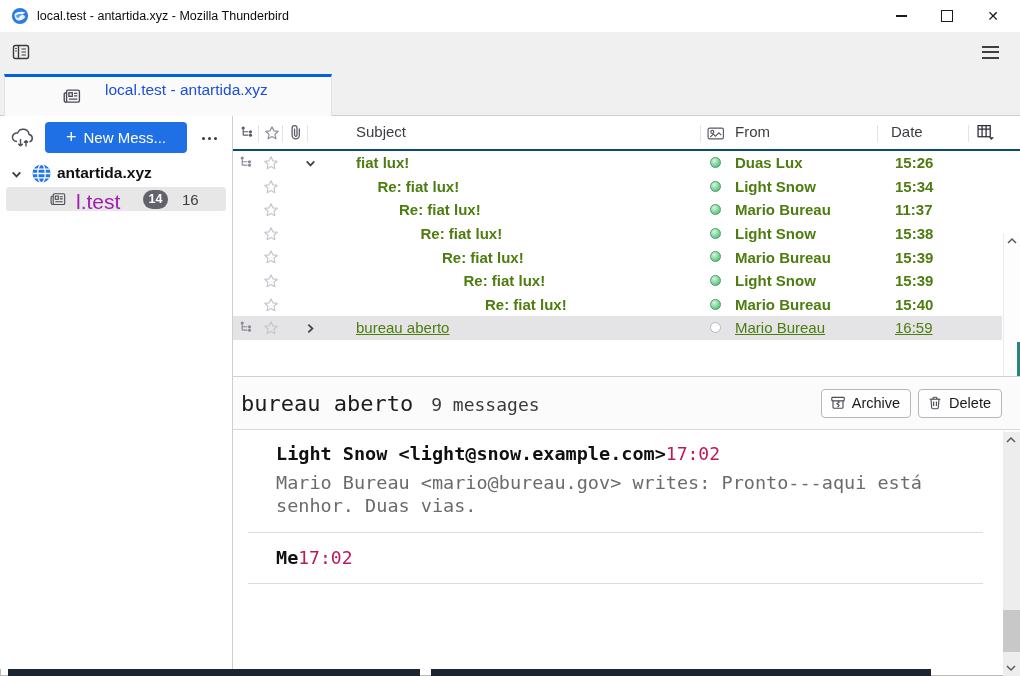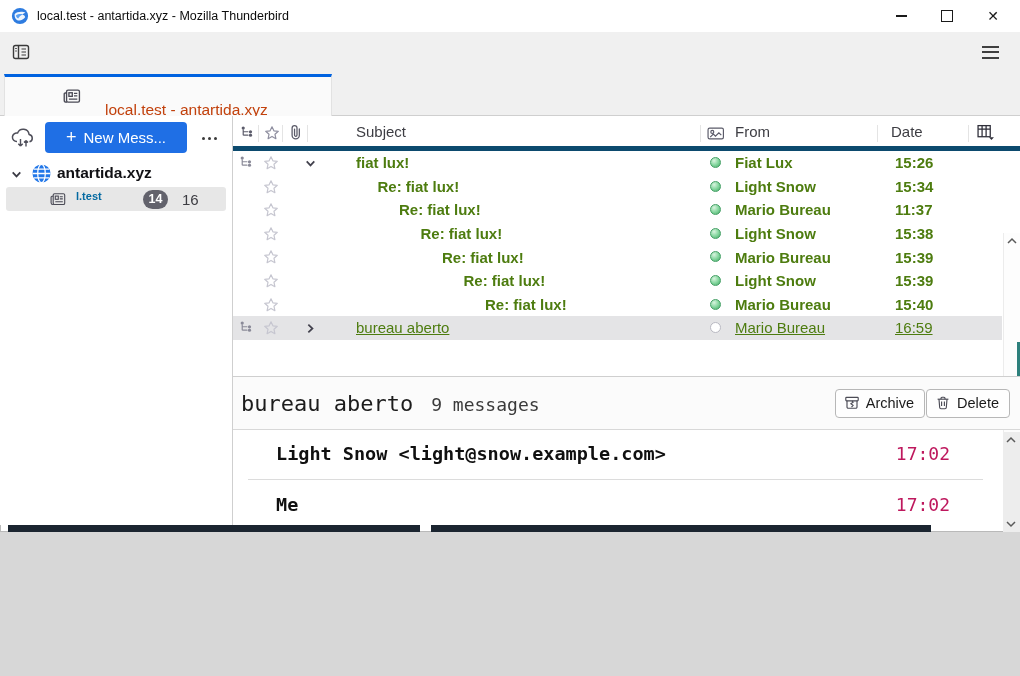--- a/index.html
+++ b/index.html
@@ -1,60 +1,60 @@
 <!DOCTYPE html>
 <html><head>
 <meta charset="utf-8">
 <style>
   html,body{margin:0;padding:0;background:#d7d7d7;}
   .window{
-    position:relative;width:1020px;height:532px;background:#fff;overflow:hidden;
+    position:relative;width:1020px;height:676px;background:#fff;overflow:hidden;
     font-family:"Liberation Sans",sans-serif;box-shadow:inset 0 0 0 1px #b9b9b9;
   }
   
   .titlebar{position:absolute;left:0;top:0;width:100%;height:32px;background:#fff;display:flex;align-items:center;}
   .tb-logo{margin-left:11px;width:18px;height:18px;flex:none;}
   .tb-title{margin-left:8px;font-size:12.5px;color:#0c0c0c;}
   .win-controls{position:absolute;right:4px;top:0;height:32px;display:flex;}
   .win-btn{width:46px;height:32px;display:flex;align-items:center;justify-content:center;cursor:default;}
   .glyph-min{width:11px;height:1.4px;background:#1a1a1a;}
   .glyph-max{width:10px;height:10px;border:1.2px solid #1a1a1a;}
   .glyph-close{font-size:14px;color:#1a1a1a;line-height:1;}
   
   .toolbar{position:absolute;left:0;top:32px;width:100%;height:40px;background:#f0f0f0;}
   .pane-toggle{position:absolute;left:8px;top:7px;width:26px;height:26px;display:flex;align-items:center;justify-content:center;border-radius:3px;}
   .appmenu{position:absolute;right:18px;top:10px;width:24px;height:20px;display:flex;flex-direction:column;justify-content:center;gap:3.5px;align-items:center;}
   .appmenu i{display:block;width:17px;height:2px;background:#3f3f3f;}
   
   .tabbar{position:absolute;left:0;top:72px;width:100%;height:44px;background:#f0f0f0;border-bottom:1px solid #cfcfcf;box-sizing:border-box;}
   .tab{position:absolute;left:4px;top:2px;width:328px;height:42px;background:#fafafa;border-left:1px solid #e2e2e2;border-right:1px solid #e2e2e2;border-top:3px solid #0062e0;box-sizing:border-box;}
   .tab-icon{position:absolute;left:58px;top:10px;}
-  .tab-label{position:absolute;left:100px;top:24px;font-size:15.5px;color:#c2410c;}
+  .tab-label{position:absolute;left:100px;top:4px;font-size:15.5px;color:#1d4ed8;}
   
   .sidebar{position:absolute;left:0;top:116px;width:232px;bottom:7px;background:#fff;}
   .get-msgs{position:absolute;left:9px;top:8px;width:28px;height:28px;display:flex;align-items:center;justify-content:center;}
   .new-msg-btn{position:absolute;left:45px;top:6px;width:142px;height:31px;background:#1f6fe5;border:none;border-radius:4px;color:#fff;
       display:flex;align-items:center;justify-content:center;gap:7px;font-size:15px;font-family:inherit;}
   .new-msg-plus{font-size:18px;font-weight:400;line-height:1;margin-top:-2px;}
   .pane-more{position:absolute;left:196px;top:14px;width:26px;height:16px;display:flex;align-items:center;justify-content:center;gap:3px;}
   .pane-more i{width:3px;height:3px;border-radius:50%;background:#3a3a3a;display:block;}
   .account-row{position:absolute;left:0;top:45px;width:100%;height:26px;}
   .acc-twisty{position:absolute;left:10px;top:7px;}
   .globe{position:absolute;left:31px;top:2px;}
   .acc-name{position:absolute;left:57px;top:3px;font-size:15.5px;font-weight:700;color:#101014;}
   .folder-row{position:absolute;left:6px;top:71px;width:220px;height:24px;background:#e7e7e7;border-radius:3px;}
   .folder-icon{position:absolute;left:44px;top:4px;}
-  .folder-name{position:absolute;left:70px;top:3px;font-size:11px;font-weight:700;color:#0369a1;}
+  .folder-name{position:absolute;left:70px;top:3px;font-size:21px;font-weight:400;color:#a21caf;}
   .badge{position:absolute;left:137px;top:2.5px;width:25px;height:19px;border-radius:10px;background:#62626c;color:#fff;
       font-size:12.5px;font-weight:700;display:flex;align-items:center;justify-content:center;}
   .fcount{position:absolute;left:176px;top:4px;font-size:15px;color:#3c3c42;}
   .v-split{position:absolute;left:232px;top:116px;width:1px;bottom:7px;background:#cfcfcf;}
   
   .listpane{position:absolute;left:233px;top:116px;right:0;height:260px;background:#fff;}
-  .list-header{position:relative;height:35px;border-bottom:5px solid #0c4a6e;box-sizing:border-box;}
+  .list-header{position:relative;height:35px;border-bottom:2px solid #0c4a6e;box-sizing:border-box;}
   .list-header .hsep{position:absolute;top:9px;width:1px;height:17px;background:#e4e4e4;}
   .hicon{position:absolute;top:9px;}
   .hlabel{position:absolute;top:7px;font-size:15px;color:#3d3d43;}
   .rows{position:relative;width:769px;}
   .row{position:relative;height:23.6px;}
   .row.selected{background:#e4e4e6;}
   .row .ic{position:absolute;top:4px;}
   .c-subject,.c-from,.c-date{position:absolute;top:0;height:100%;display:flex;align-items:center;font-size:15px;color:#4d7c0f;}
   .row.unread .c-subject,.row.unread .c-from,.row.unread .c-date{font-weight:700;}
   .row.uline .c-subject,.row.uline .c-from,.row.uline .c-date{text-decoration:underline;}
@@ -67,28 +67,28 @@
   .twisty.collapsed{transform:rotate(-90deg);}
   .list-scrollbar{position:absolute;right:0;top:117px;width:17px;height:259px;background:#fdfdfd;border-left:1px solid #ececec;box-sizing:border-box;}
   .sb-up{position:absolute;top:3px;left:2px;}
   .sb-down{position:absolute;bottom:3px;left:2px;}
   
   .h-split{position:absolute;left:233px;top:376px;right:0;height:1px;background:#cfcfcf;}
   .msg-header{position:absolute;left:233px;top:377px;right:0;height:53px;background:#fbfbfb;border-bottom:1px solid #d8d8d8;
       box-sizing:border-box;display:flex;align-items:center;}
   .mh-title{font-family:"DejaVu Sans Mono",monospace;font-size:22px;color:#1c1c1c;margin-left:8px;}
   .mh-count{font-family:"DejaVu Sans Mono",monospace;font-size:18px;color:#3a3a3a;margin-left:18px;margin-top:3px;}
-  .mh-buttons{margin-left:auto;margin-right:10px;display:flex;gap:1px;}
+  .mh-buttons{margin-left:auto;margin-right:18px;display:flex;gap:7px;}
   .btn{height:29px;padding:0 10px 0 8px;border:1px solid #b7b7b7;border-radius:4px;background:#fefefe;
       font-size:14.5px;color:#1a1a1a;display:flex;align-items:center;gap:6px;font-family:inherit;}
   
   .msg-pane{position:absolute;left:233px;top:431px;right:17px;bottom:7px;background:#fff;padding:12px 0 0 43px;box-sizing:border-box;overflow:hidden;
       font-family:"DejaVu Sans Mono",monospace;}
   .message{width:674px;}
-  .sender-row{display:flex;justify-content:space-between;align-items:baseline;}
+  .sender-row{display:flex;align-items:baseline;}
   .m-sender{font-size:18.5px;font-weight:700;color:#101010;}
   .m-time{font-size:18px;color:#be185d;}
   .m-body{margin-top:7px;font-size:18.5px;line-height:23px;color:#6b6b6b;word-wrap:break-word;}
   .rule{border-top:1px solid #dcdcdc;margin:15px 0 14px -28px;width:735px;}
   .size-footer{margin-left:-8px;margin-top:5px;font-size:16.5px;color:#757575;}
   .msg-scrollbar{position:absolute;right:0;top:432px;width:17px;bottom:0;background:#ededed;}
   .msg-thumb{position:absolute;left:0;top:178px;width:17px;height:42px;background:#c8c8c8;}
   
   .strip{position:absolute;bottom:0;height:7px;background:#1b2530;}
   .strip.s1{left:8px;width:412px;}
@@ -237,21 +237,21 @@
       <circle cx="9.8" cy="9.5" r="1.5" fill="#8a8a98"></circle>
     </svg>
     <svg class="ic" style="left:30px" width="16" height="16" viewBox="0 0 16 16" fill="none" stroke="#c6c6d0" stroke-width="1.2" stroke-linejoin="round">
       <polygon points="8,1.8 9.9,5.8 14.3,6.3 11,9.3 11.9,13.7 8,11.4 4.1,13.7 5,9.3 1.7,6.3 6.1,5.8"></polygon>
     </svg>
     <svg class="twisty" width="13" height="13" viewBox="0 0 12 12" fill="none" stroke="#42414d" stroke-width="1.6">
       <polyline points="2.5,4 6,7.8 9.5,4"></polyline>
     </svg>
     <span class="c-subject" style="left: 123px;">fiat lux!</span>
     <span class="dot"></span>
-    <span class="c-from">Fiat Lux</span>
+    <span class="c-from">Duas Lux</span>
     <span class="c-date">15:26</span>
   </div>
 
   <div class="row unread">
 
     <svg class="ic" style="left:30px" width="16" height="16" viewBox="0 0 16 16" fill="none" stroke="#c6c6d0" stroke-width="1.2" stroke-linejoin="round">
       <polygon points="8,1.8 9.9,5.8 14.3,6.3 11,9.3 11.9,13.7 8,11.4 4.1,13.7 5,9.3 1.7,6.3 6.1,5.8"></polygon>
     </svg>
 
     <span class="c-subject" style="left: 144.5px;">Re: fiat lux!</span>
@@ -375,20 +375,21 @@
     </div>
   </div>
 
   <div class="msg-pane">
     <div>
   <div class="message">
     <div class="sender-row">
       <span class="m-sender">Light Snow &lt;light@snow.example.com&gt;</span>
       <span class="m-time">17:02</span>
     </div>
+    <div class="m-body">Mario Bureau &lt;mario@bureau.gov&gt; writes: Pronto---aqui está senhor. Duas vias.</div>
   </div>
   <div class="rule"></div>
 
   <div class="message">
     <div class="sender-row">
       <span class="m-sender">Me</span>
       <span class="m-time">17:02</span>
     </div>
   </div>
   <div class="rule"></div>

